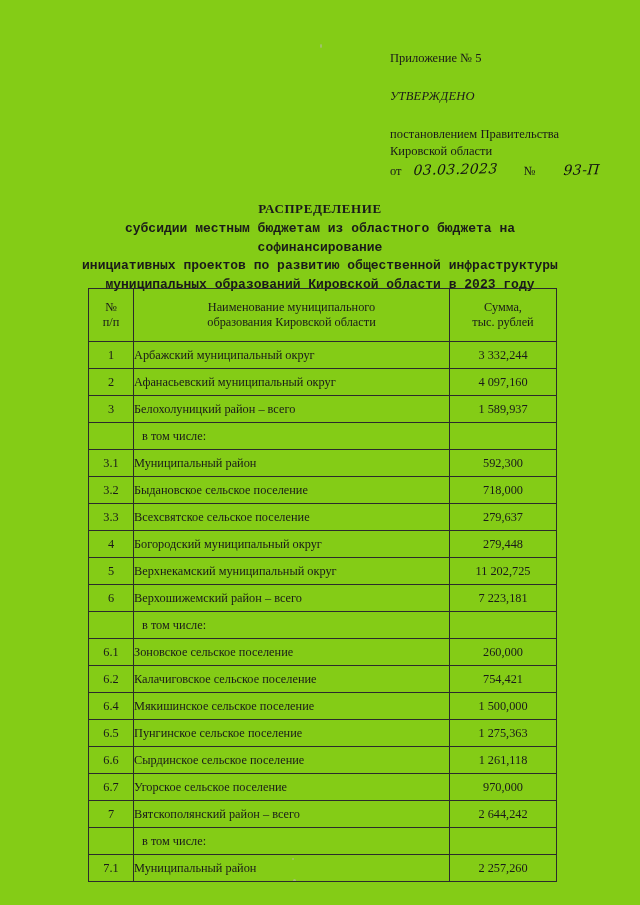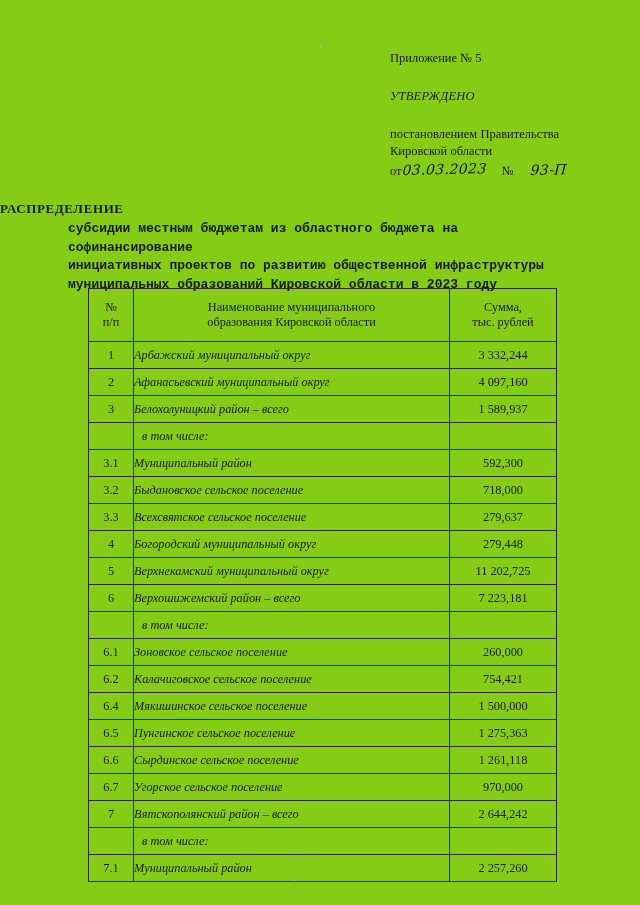--- a/index.html
+++ b/index.html
@@ -41,20 +41,21 @@
 
   .approved {
     letter-spacing: 0.2px;
     font-style: italic;
   }
 
   .decree-row {
     display: flex;
     align-items: baseline;
     margin-top: 1px;
+    gap: 11px;
   }
   .decree-prefix {
     font-size: 12.5px;
   }
   .handwritten {
     font-family: "DejaVu Serif", serif;
     font-style: italic;
     font-size: 14px;
     letter-spacing: 0.4px;
     transform: rotate(-1.2deg) skewX(-5deg);
@@ -69,21 +70,21 @@
     font-size: 12.5px;
     margin-left: 16px;
   }
 
   
   .title-block {
     position: absolute;
     left: 0;
     right: 0;
     top: 200px;
-    text-align: left;
+    text-align: center;
     font-weight: bold;
     font-size: 13px;
     line-height: 1.42;
   }
   .doc-title {
     letter-spacing: 0.6px;
     margin-bottom: 2px;
   }
   .doc-subtitle {
     padding: 0 68px;
@@ -124,21 +125,20 @@
 
   table.dist tbody td {
     height: 26px;
   }
   td.c-num {
     text-align: center;
   }
   td.c-name {
     text-align: left;
     padding-left: 8px;
-    font-style: italic;
   }
   td.c-sum {
     text-align: center;
     padding-right: 9px;
   }
   tr.subheading td.c-name {
     padding-left: 8px;
   }
 
   

